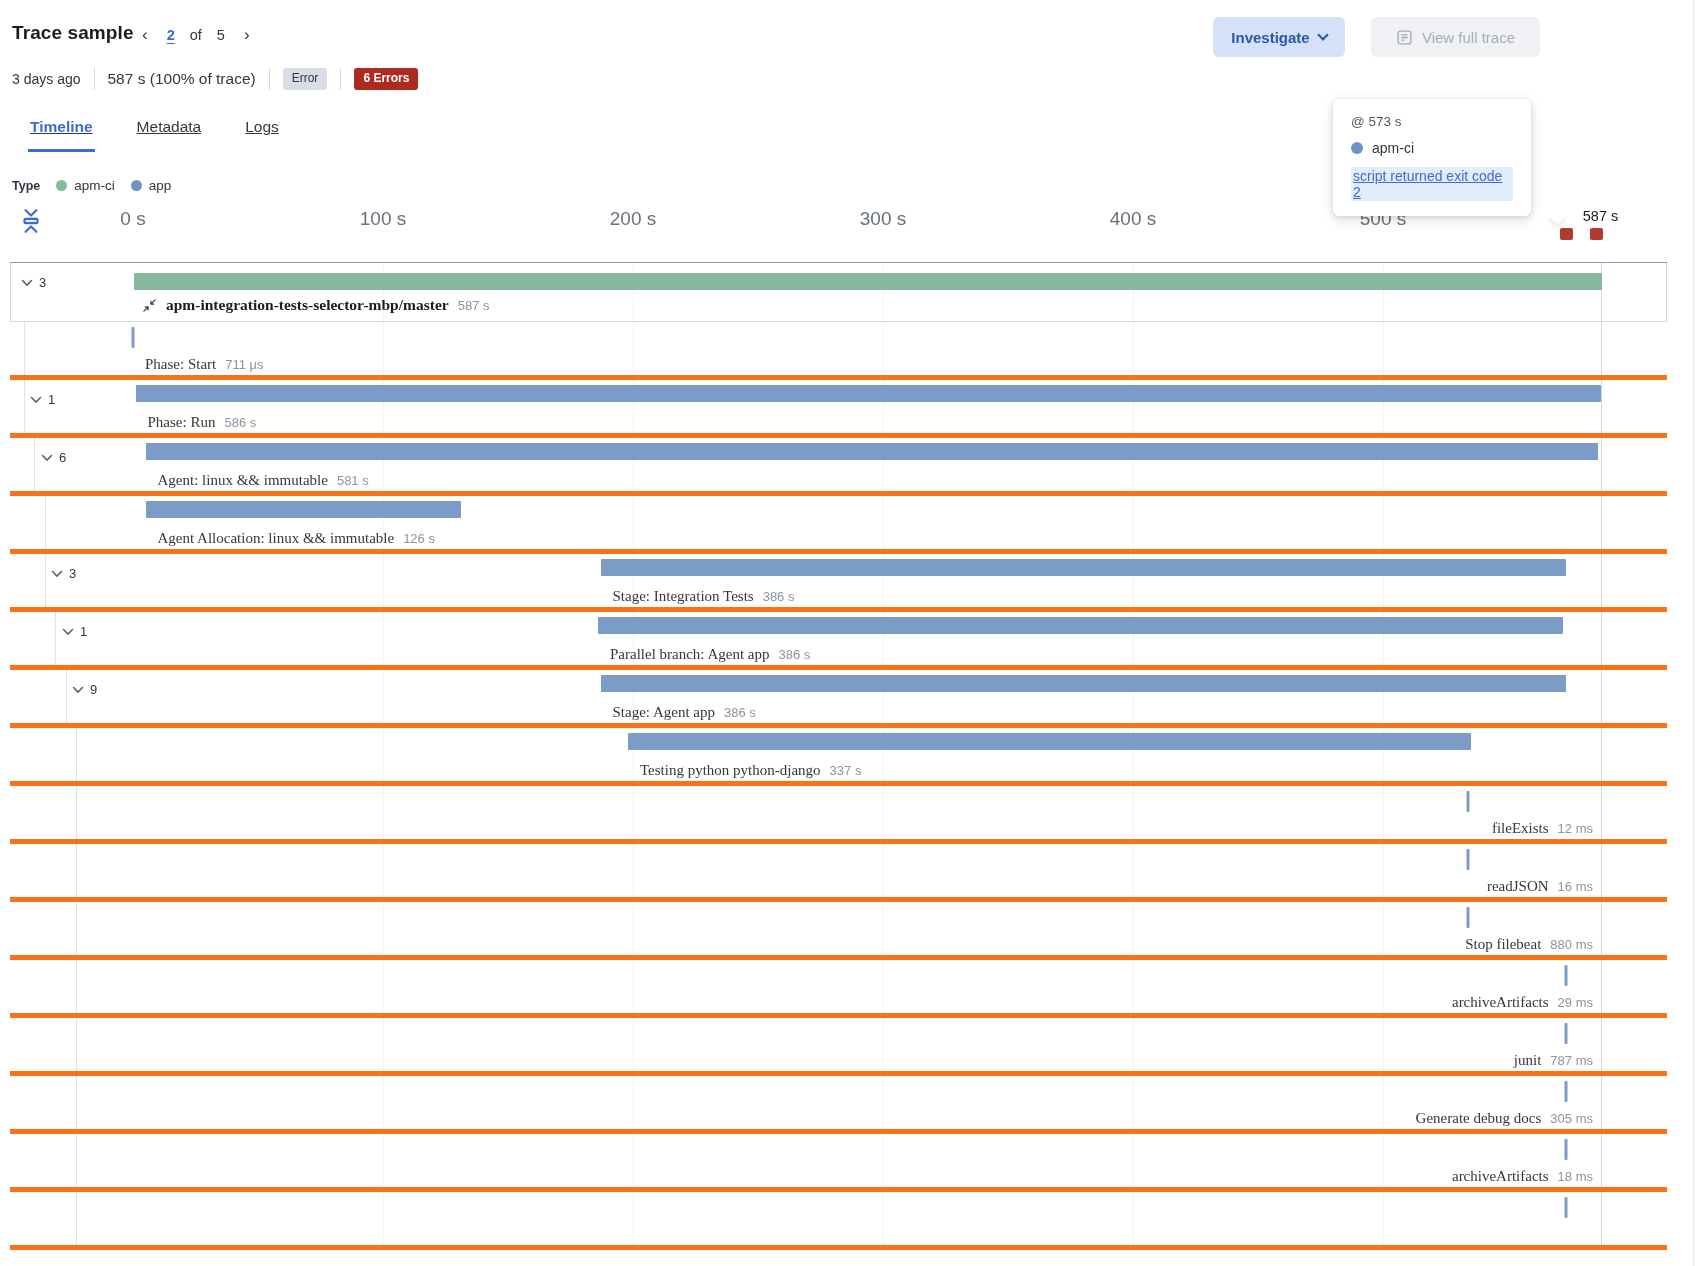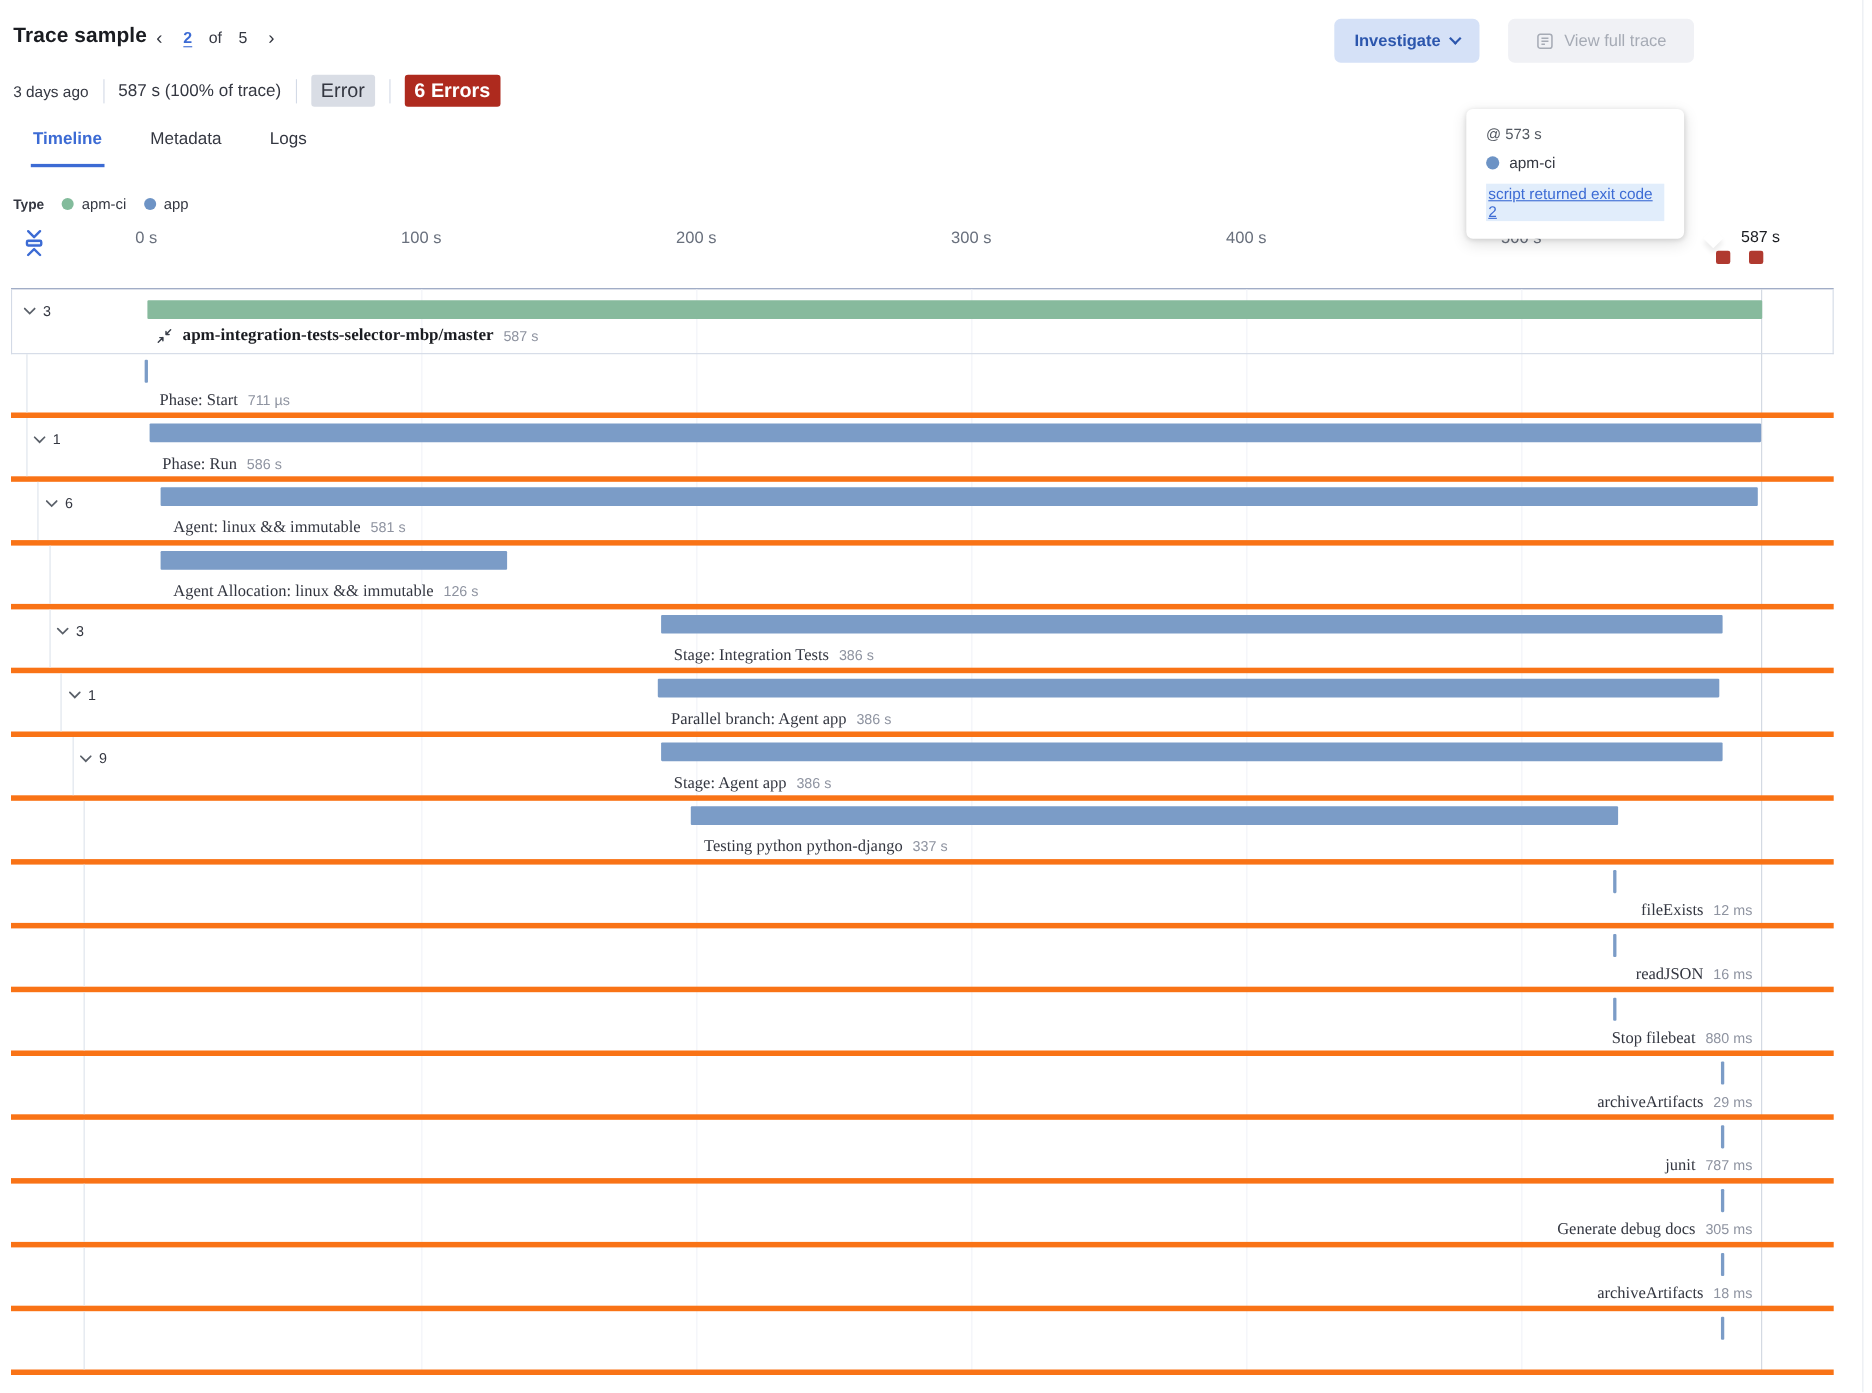--- a/index.html
+++ b/index.html
@@ -9,46 +9,46 @@
 
   
   .title { position:absolute; left:12px; top:22px; font-size:19px; font-weight:700; color:#1a1c21; letter-spacing:.1px; }
   .pager { position:absolute; left:138px; top:24px; display:flex; align-items:center; gap:15px; font-size:14.5px; }
   .pager .chev { font-size:17px; color:#343741; cursor:pointer; line-height:1; padding:2px 4px; }
   .pager .cur { color:#3c6bd4; font-weight:700; text-decoration:underline; text-underline-offset:3px; cursor:pointer; }
   .meta { position:absolute; left:12px; top:68px; display:flex; align-items:center; gap:13px; }
   .meta .age { font-size:14px; }
   .meta .dur { font-size:15.5px; }
   .vdiv { width:1px; height:22px; background:#d3dae6; }
-  .badge { font-size:18px; padding:3px 9px; border-radius:3px; line-height:1.3; white-space:nowrap; }
+  .badge { font-size:12px; padding:3px 9px; border-radius:3px; line-height:1.3; white-space:nowrap; }
   .badge.gray { background:#d9dde5; color:#343741; }
   .badge.red { color:#fff; font-weight:700; }
 
   .btn { position:absolute; top:17px; height:40px; border:none; border-radius:6px; font-family:inherit;
          font-size:15px; display:flex; align-items:center; justify-content:center; gap:9px; cursor:pointer; }
   .btn.investigate { left:1213px; width:132px; background:#d5e1f7; color:#2c56ad; font-weight:600; }
   .btn.investigate .cdown { width:8px; height:8px; border-right:2px solid #2c56ad; border-bottom:2px solid #2c56ad;
          transform:rotate(45deg); margin-top:-4px; }
   .btn.viewtrace { left:1371px; width:169px; background:#f0f1f5; color:#a6abb5; cursor:default; }
 
   
-  .tabs { position:absolute; left:28px; top:112px; display:flex; gap:40px; }
+  .tabs { position:absolute; left:28px; top:112px; display:flex; gap:40px;text-decoration:underline; }
   .tab { font-size:15.5px; padding:6px 2px 13px 2px; cursor:pointer; color:#343741; }
   .tab.active { color:#3c6bd4; font-weight:600; border-bottom:3px solid #3c6bd4; }
 
   
   .legend { position:absolute; left:12px; top:178px; display:flex; align-items:center; gap:16px; }
   .legend .ltitle { font-size:12.5px; font-weight:700; }
   .litem { display:flex; align-items:center; gap:7px; font-size:13.5px; }
   .dot { width:11px; height:11px; border-radius:50%; display:inline-block; }
 
   
   .axis { position:absolute; left:10px; top:202px; width:1657px; height:60px; }
   .fold-btn { position:absolute; left:10px; top:6px; width:22px; height:26px; cursor:pointer; }
-  .tick { position:absolute; top:6px; transform:translateX(-50%); font-size:15px; color:#69707d; white-space:nowrap; }
+  .tick { position:absolute; top:6px; transform:translateX(-50%); font-size:19px; color:#69707d; white-space:nowrap; }
   .tick.end { color:#1a1c21; font-size:14.5px; font-weight:500; }
   .marker { position:absolute; top:26px; width:13px; height:12px; border-radius:2px; cursor:pointer; }
 
   
   .rows { position:absolute; left:10px; top:262px; width:1657px; border-top:1px solid #8a9ab8; }
   .gline { position:absolute; top:0; bottom:0; width:1px; background:#f1f3f8; }
   .endline { position:absolute; top:0; bottom:0; width:1px; background:#d0d6e0; }
   .row { position:relative; height:58px; border-bottom:5px solid #f97316; cursor:pointer; }
   .row.root { height:59px; border:1px solid #d3dae6; border-top:none; }
   .guide { position:absolute; top:0; bottom:0; width:1px; background:#dde3ec; }

